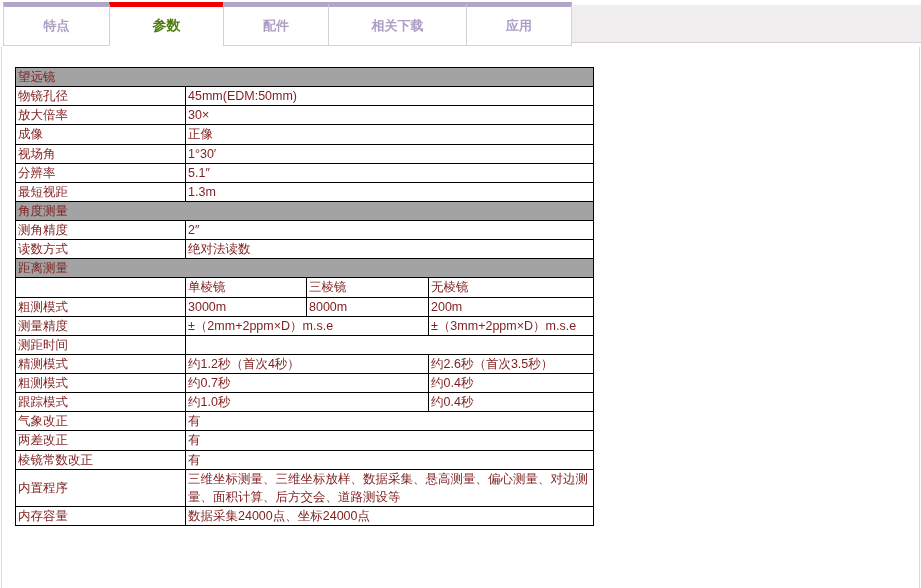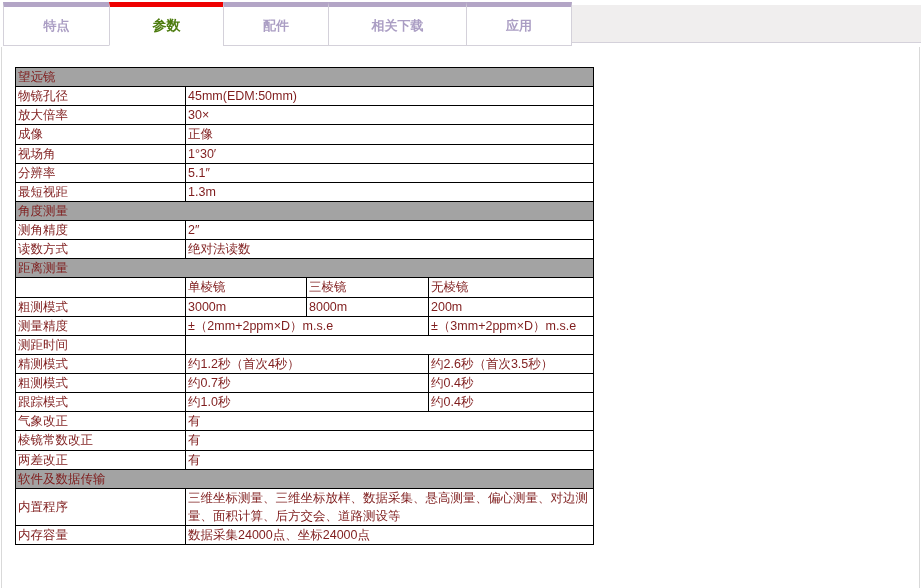--- a/index.html
+++ b/index.html
@@ -165,29 +165,26 @@
         <tr>
           <td>跟踪模式</td>
           <td colspan="2" class="center">约1.0秒</td>
           <td class="center">约0.4秒</td>
         </tr>
         <tr>
           <td>气象改正</td>
           <td colspan="3">有</td>
         </tr>
         <tr>
-          <td>棱镜常数改正</td>
-          <td colspan="3">有</td>
-        </tr>
-        <tr>
           <td>两差改正</td>
           <td colspan="3">有</td>
         </tr>
         <tr>
-          <td colspan="4" class="section">软件及数据传输</td>
+          <td>棱镜常数改正</td>
+          <td colspan="3">有</td>
         </tr>
         <tr>
           <td>内置程序</td>
           <td colspan="3">三维坐标测量、三维坐标放样、数据采集、悬高测量、偏心测量、对边测量、面积计算、后方交会、道路测设等</td>
         </tr>
         <tr>
           <td>内存容量</td>
           <td colspan="3">数据采集24000点、坐标24000点</td>
         </tr>
       </tbody>

